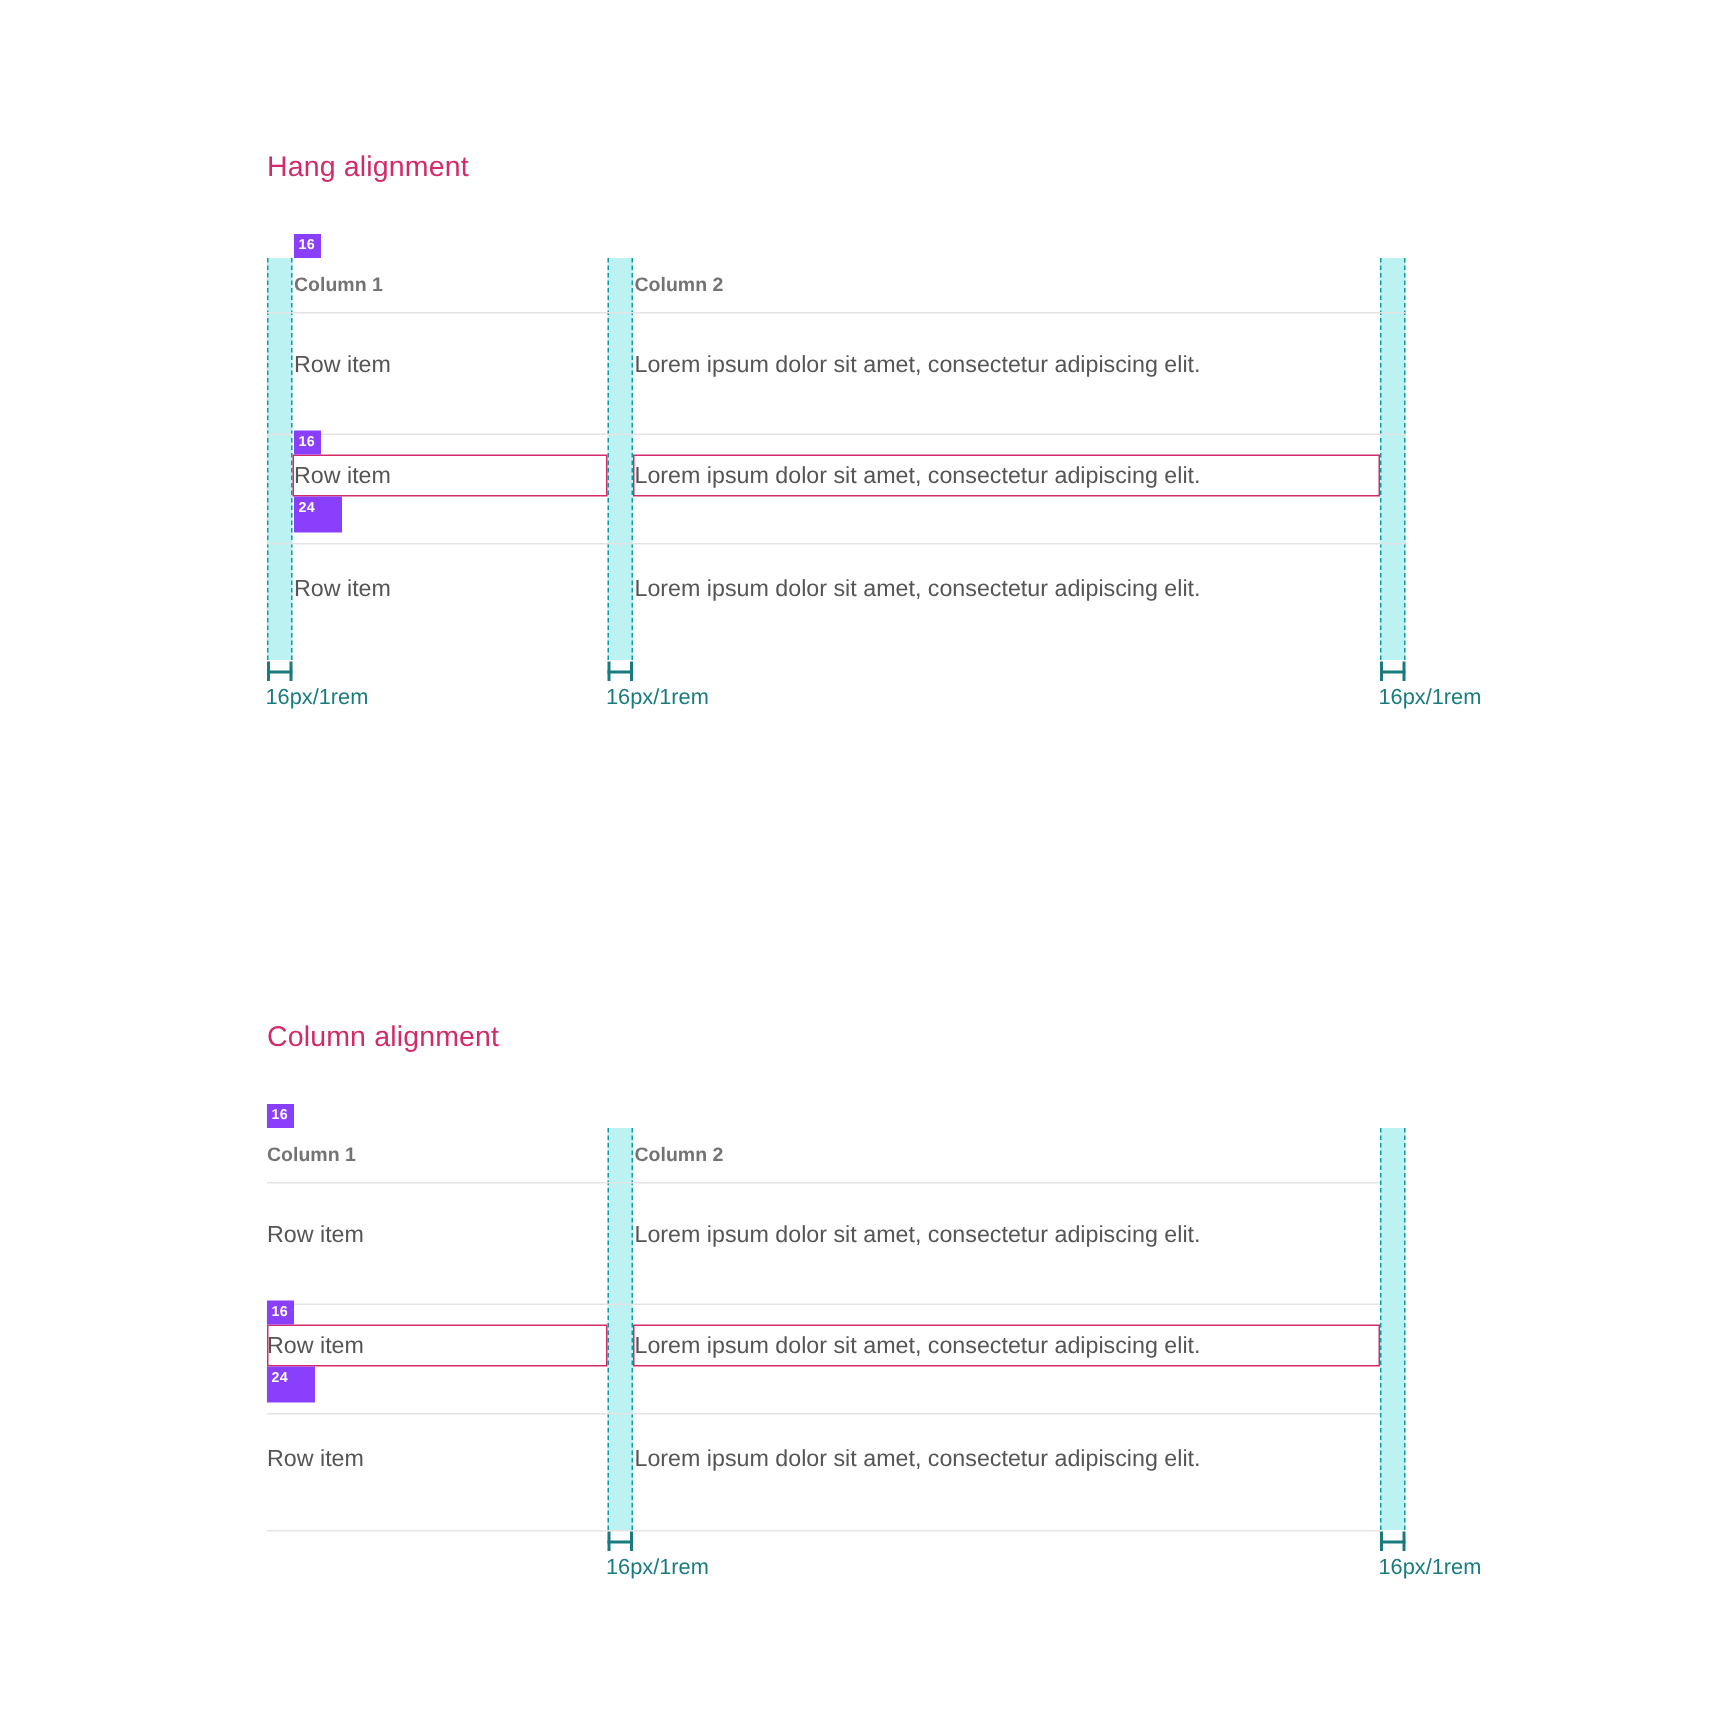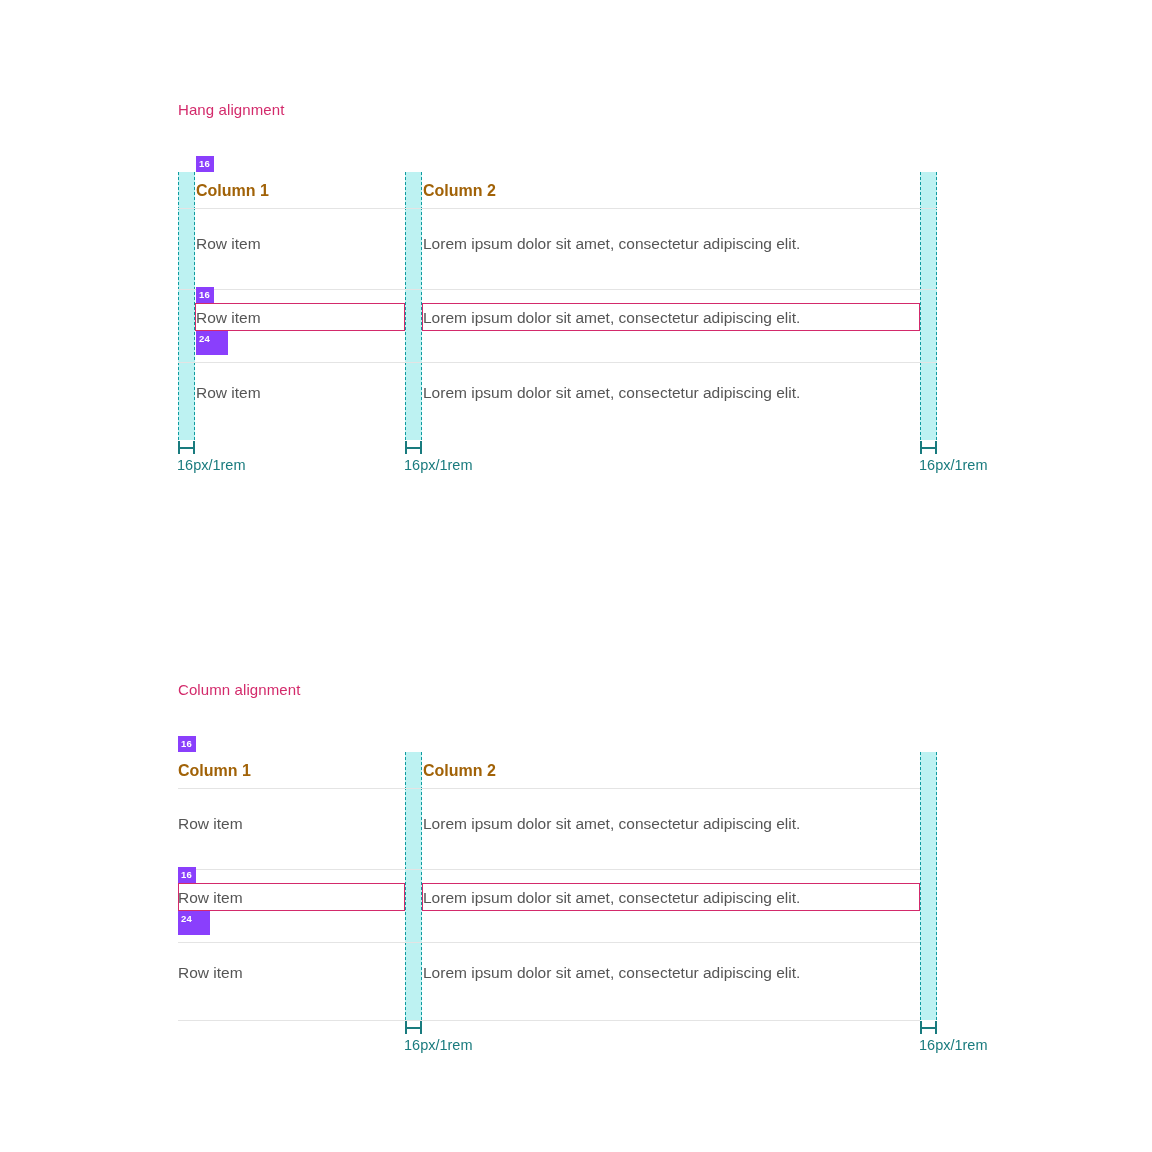--- a/index.html
+++ b/index.html
@@ -7,43 +7,43 @@
     width:1152px; height:1152px;
     background:#ffffff;
     font-family:"Liberation Sans", sans-serif;
     -webkit-font-smoothing:antialiased;
   }
   .page { position:relative; width:1152px; height:1152px; overflow:hidden; }
 
   
   .section-title {
     position:absolute;
-    font-size:15px;
+    font-size:19px;
     color:#d32a6b;
     letter-spacing:.1px;
     white-space:nowrap;
   }
 
   
   .table { position:absolute; }
   .rule {
     position:absolute; left:0; height:1px;
     background:#e4e4e4;
   }
   .cell {
     position:absolute;
     font-size:15.5px;
     color:#555555;
     white-space:nowrap;
     line-height:1;
   }
   .cell.head {
     font-weight:bold;
-    color:#a16207;
-    font-size:16px;
+    color:#737373;
+    font-size:13px;
   }
 
   
   .band {
     position:absolute;
     background:#bdf2f2;
     border-left:1.5px dashed #0f9ba0;
     border-right:1.5px dashed #0f9ba0;
   }
 

